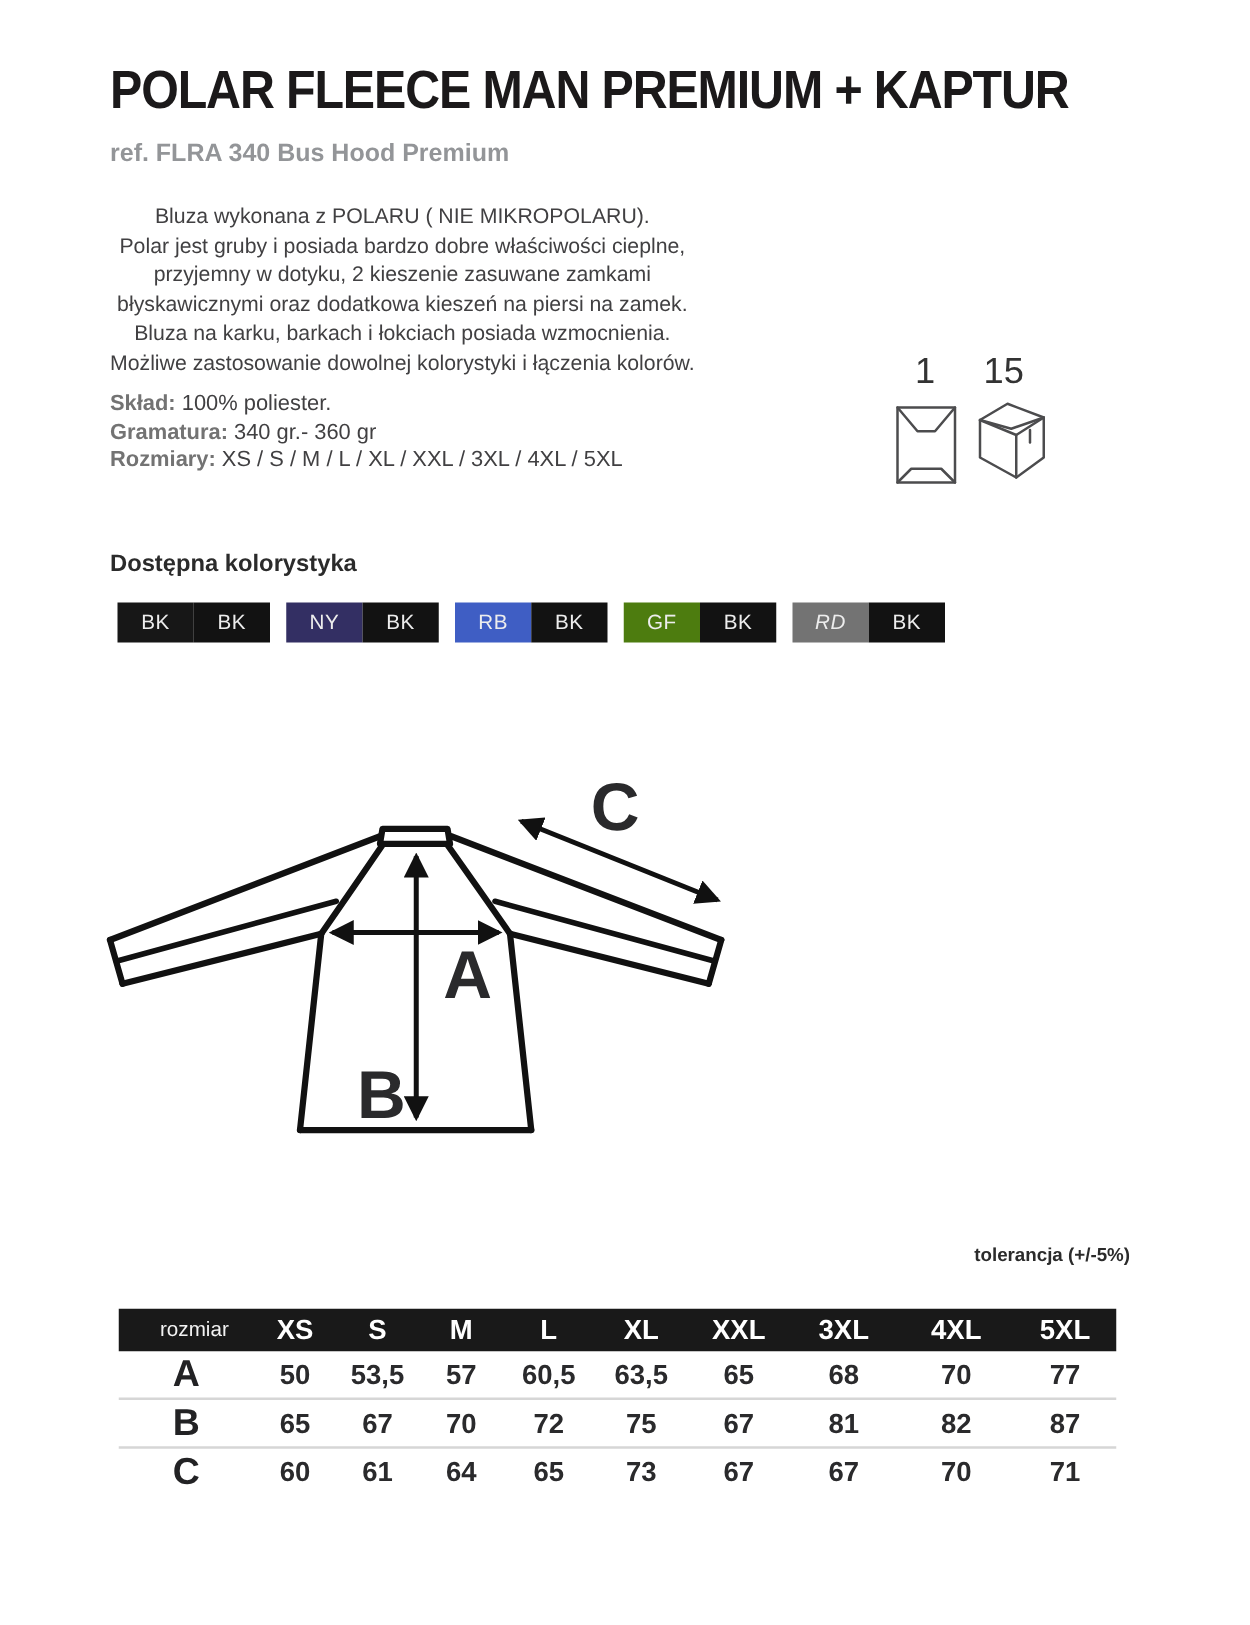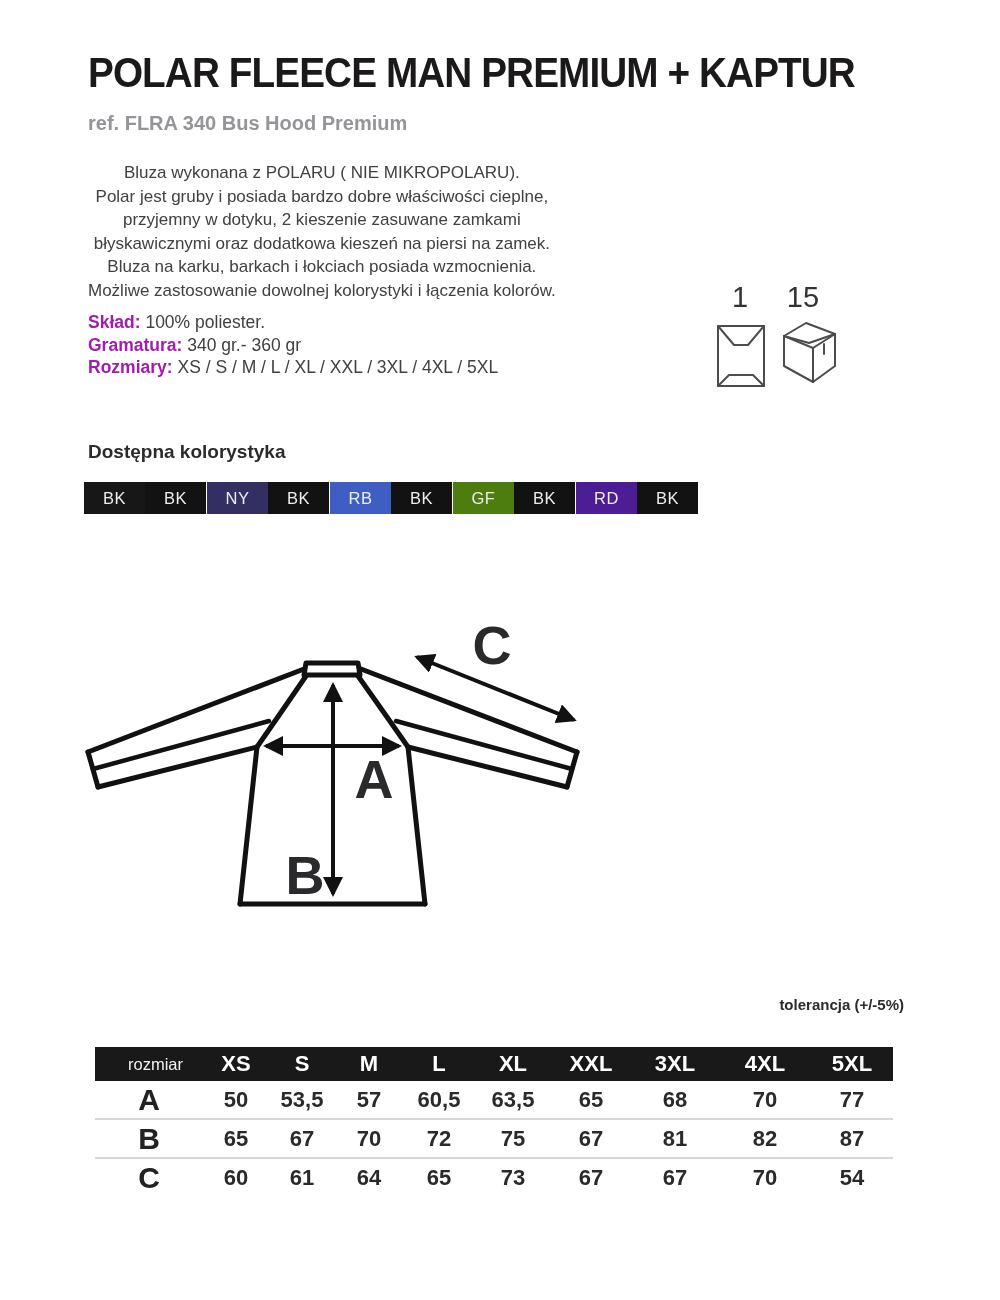--- a/index.html
+++ b/index.html
@@ -8,24 +8,24 @@
     font-family:"Liberation Sans", sans-serif;color:#3e3e40;overflow:hidden;
   }
   .abs{position:absolute;}
   .title{
     left:88px;top:48px;font-size:43px;font-weight:700;color:#1b191a;
     letter-spacing:-1px;transform:scaleX(0.90);transform-origin:left top;white-space:nowrap;
   }
   .ref{left:88px;top:112px;font-size:20px;font-weight:700;color:#939598;white-space:nowrap;}
   .desc{left:88px;top:161px;font-size:17px;line-height:23.5px;color:#414042;white-space:pre-line;text-align:center;}
   .specs{left:88px;top:311px;font-size:17.5px;line-height:22.5px;color:#414042;}
-  .specs b{color:#a21caf;}
+  .specs b{color:#737373;}
   .pack-num{font-size:29px;color:#333;text-align:center;}
   .color-head{left:88px;top:441px;font-size:19px;font-weight:700;color:#2b2b2b;}
-  .swatches{left:84px;top:482px;display:flex;gap:1px;}
+  .swatches{left:94px;top:482px;display:flex;gap:13px;}
   .swatch{width:122px;height:32px;display:flex;}
   .swatch .half{
     width:61px;height:32px;display:flex;align-items:center;justify-content:center;
     font-size:16.5px;color:#ededed;letter-spacing:0.5px;
   }
   .tolerance{right:96px;top:996px;font-size:15px;font-weight:700;color:#2b2b2b;}
   .table{left:95px;top:1047px;width:798px;}
   .trow{display:flex;align-items:center;height:37px;}
   .thead{background:#191919;height:34px;color:#ffffff;}
   .cell{text-align:center;font-weight:700;font-size:22px;color:#2a2a2c;}
@@ -89,21 +89,21 @@
   </div>
   <div class="swatch">
     <div class="half" style="background: rgb(63, 94, 196);">RB</div>
     <div class="half" style="background: rgb(18, 18, 18);">BK</div>
   </div>
   <div class="swatch">
     <div class="half" style="background: #4d7c0f;">GF</div>
     <div class="half" style="background: rgb(18, 18, 18);">BK</div>
   </div>
   <div class="swatch">
-    <div class="half" style="background: #4c1d95;">RD</div>
+    <div class="half" style="background: #737373; font-style: italic;">RD</div>
     <div class="half" style="background: rgb(18, 18, 18);">BK</div>
   </div>
 </div>
 
 <svg class="abs" style="left:60px;top:600px;" width="560" height="340" viewBox="0 0 560 340">
   <defs>
     <marker id="ah" viewBox="0 0 10 10" refX="8.5" refY="5" markerWidth="5" markerHeight="5" orient="auto-start-reverse">
       <path d="M0,0 L10,5 L0,10 Z" fill="#111111"></path>
     </marker>
   </defs>
@@ -182,15 +182,15 @@
   <div class="trow body">
     <div class="cell c0 rowlabel">C</div>
     <div class="cell c1">60</div>
     <div class="cell c2">61</div>
     <div class="cell c3">64</div>
     <div class="cell c4">65</div>
     <div class="cell c5">73</div>
     <div class="cell c6">67</div>
     <div class="cell c7">67</div>
     <div class="cell c8">70</div>
-    <div class="cell c9">54</div>
+    <div class="cell c9">71</div>
   </div>
 </div>
 
 </body></html>

